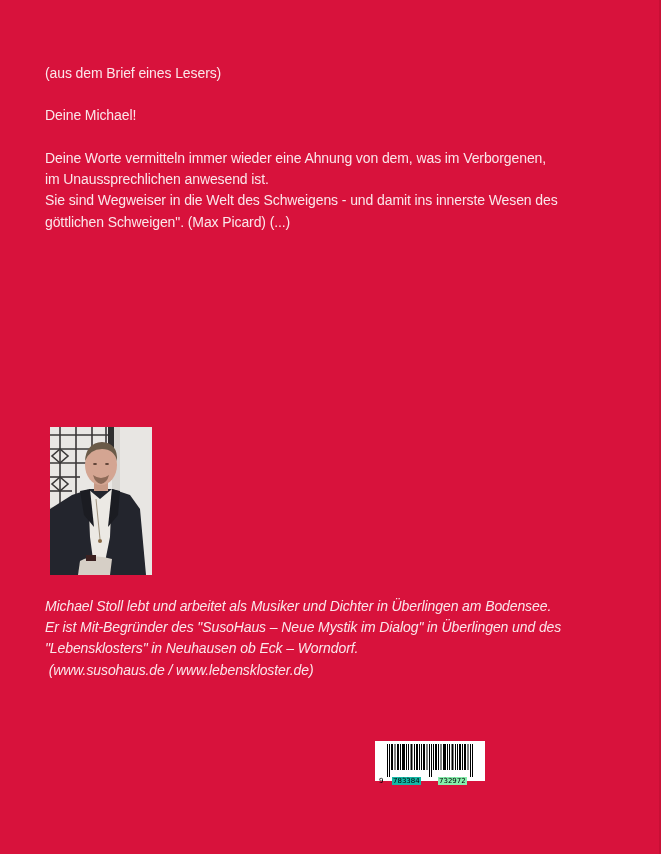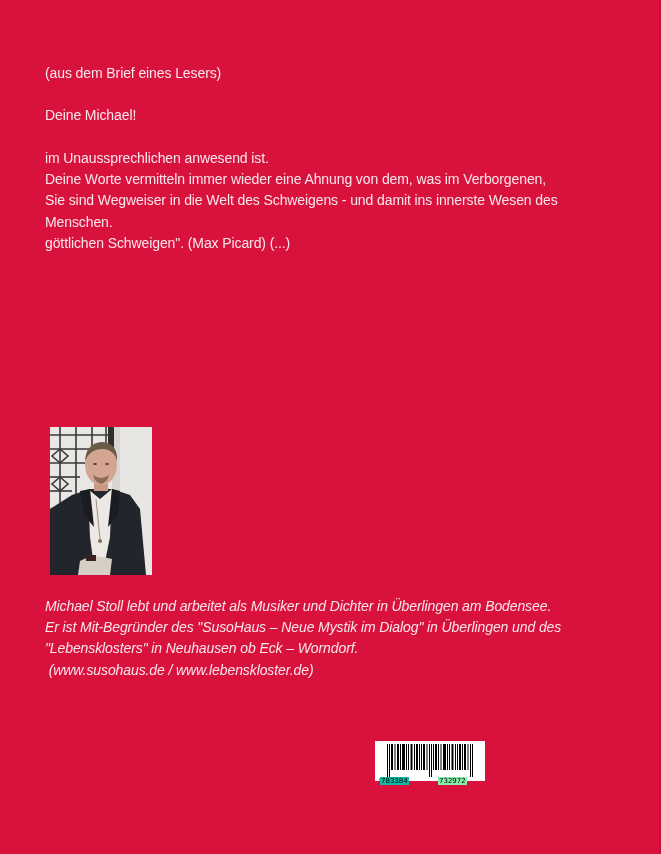--- a/index.html
+++ b/index.html
@@ -62,41 +62,40 @@
       position: absolute;
       left: 0;
       bottom: 4px;
       width: 110px;
       font-family: "DejaVu Sans", sans-serif;
       font-size: 7px;
       color: #000;
       line-height: 8px;
     }
     .barcode-digits .d-first { position: absolute; left: 4px; }
-    .barcode-digits .d-left { position: absolute; left: 5px; background:#14b8a6; padding: 0 1px; }
+    .barcode-digits .d-left { position: absolute; left: 17px; background:#14b8a6; padding: 0 1px; }
     .barcode-digits .d-right { position: absolute; left: 63px; background:#86efac; padding: 0 1px; }
   </style>
 </head>
 <body>
 
 <div class="page-edge"></div>
 
 <div class="text-block" id="source-line">
   <p>(aus dem Brief eines Lesers)</p>
 </div>
 
 <div class="text-block" id="salutation">
   <p>Deine Michael!</p>
 </div>
 
 <div class="text-block" id="letter-body">
+  <p>Deine Worte vermitteln immer wieder eine Ahnung von dem, was im Verborgenen,</p>
   <p>im Unaussprechlichen anwesend ist.</p>
-  <p>Deine Worte vermitteln immer wieder eine Ahnung von dem, was im Verborgenen,</p>
   <p>Sie sind Wegweiser in die Welt des Schweigens - und damit ins innerste Wesen des</p>
-  <p>Menschen.</p>
   <p>göttlichen Schweigen". (Max Picard) (...)</p>
 </div>
 
 <div class="photo" title="Portrait photo of the author seated in front of a leaded window">
   <svg width="102" height="148" viewBox="0 0 102 148" xmlns="http://www.w3.org/2000/svg">
 
     <rect x="0" y="0" width="102" height="148" fill="#d9d6d2"></rect>
     <rect x="70" y="0" width="32" height="148" fill="#e8e6e3"></rect>
 
     <rect x="0" y="0" width="62" height="80" fill="#e9e7e4"></rect>

